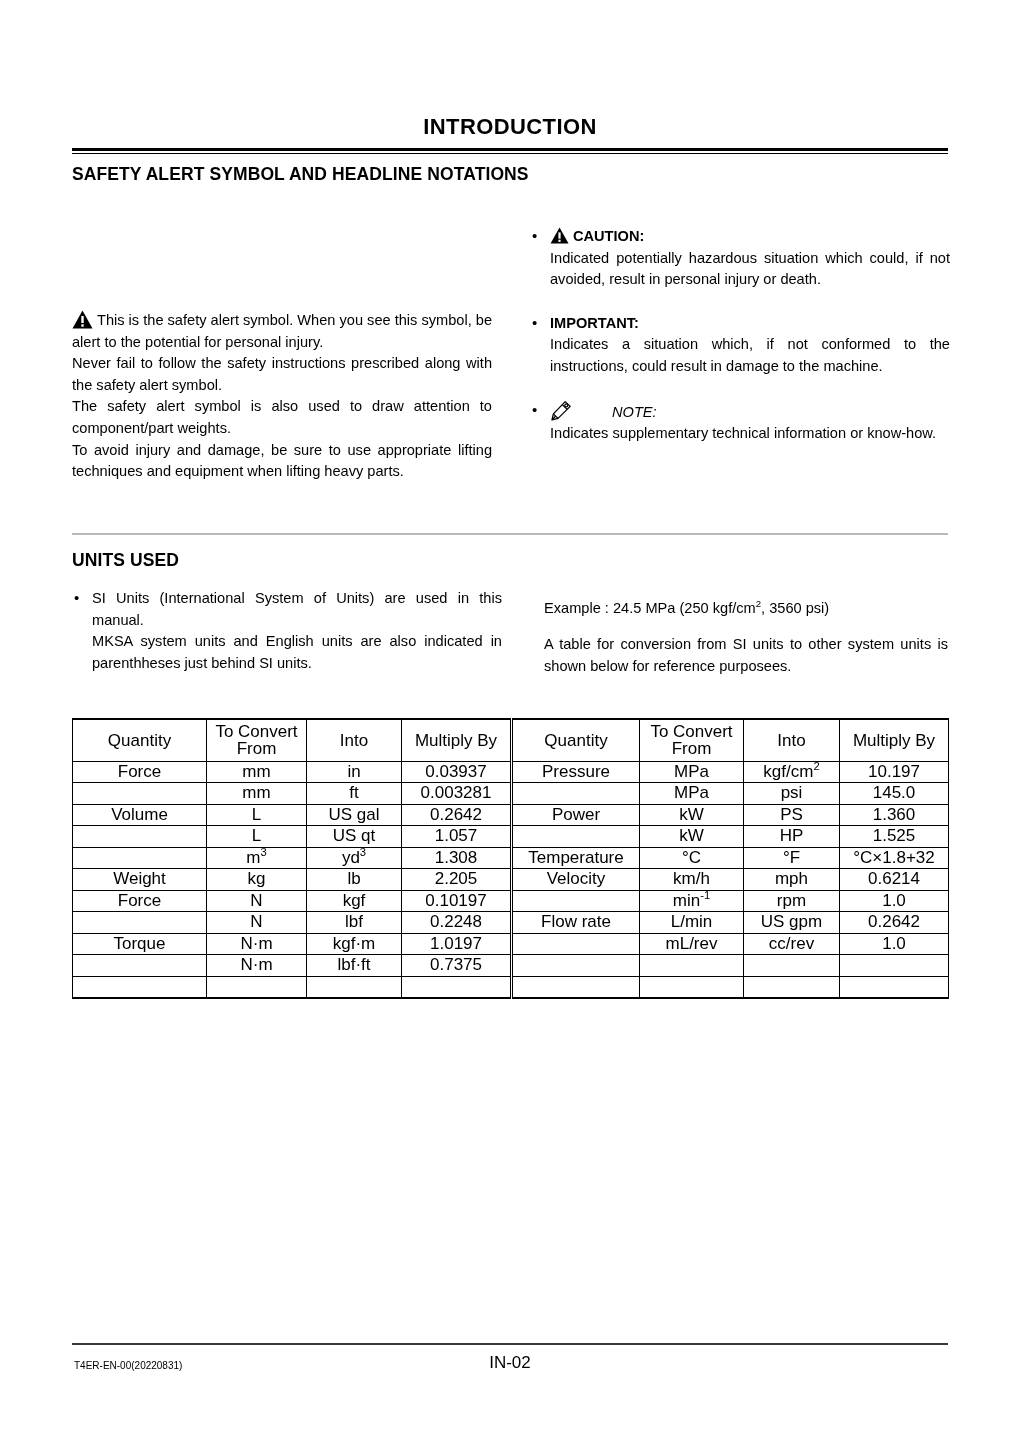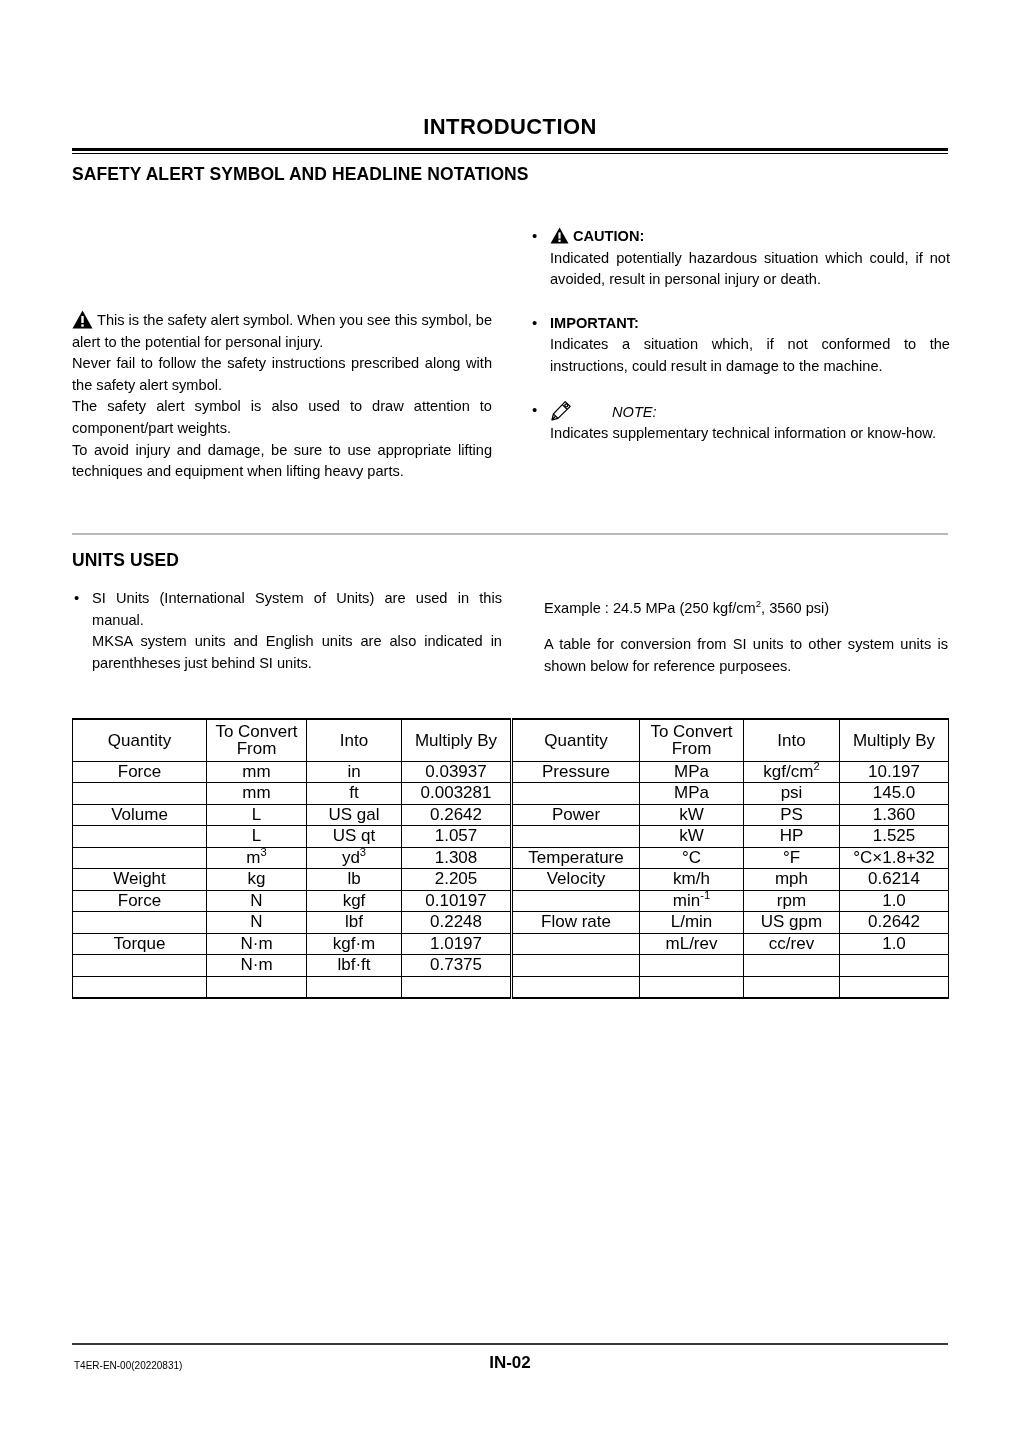--- a/index.html
+++ b/index.html
@@ -181,21 +181,21 @@
     top: 1360px;
     font-size: 10px;
   }
   .footer-page {
     position: absolute;
     left: 72px;
     top: 1353px;
     width: 876px;
     text-align: center;
     font-size: 17px;
-    font-weight: bold;
+    font-weight: normal;
   }
 </style>
 </head>
 <body>
 
 <div class="page">
 
   <div class="page-title">INTRODUCTION</div>
   <div class="title-rule one"></div>
   <div class="title-rule two"></div>

